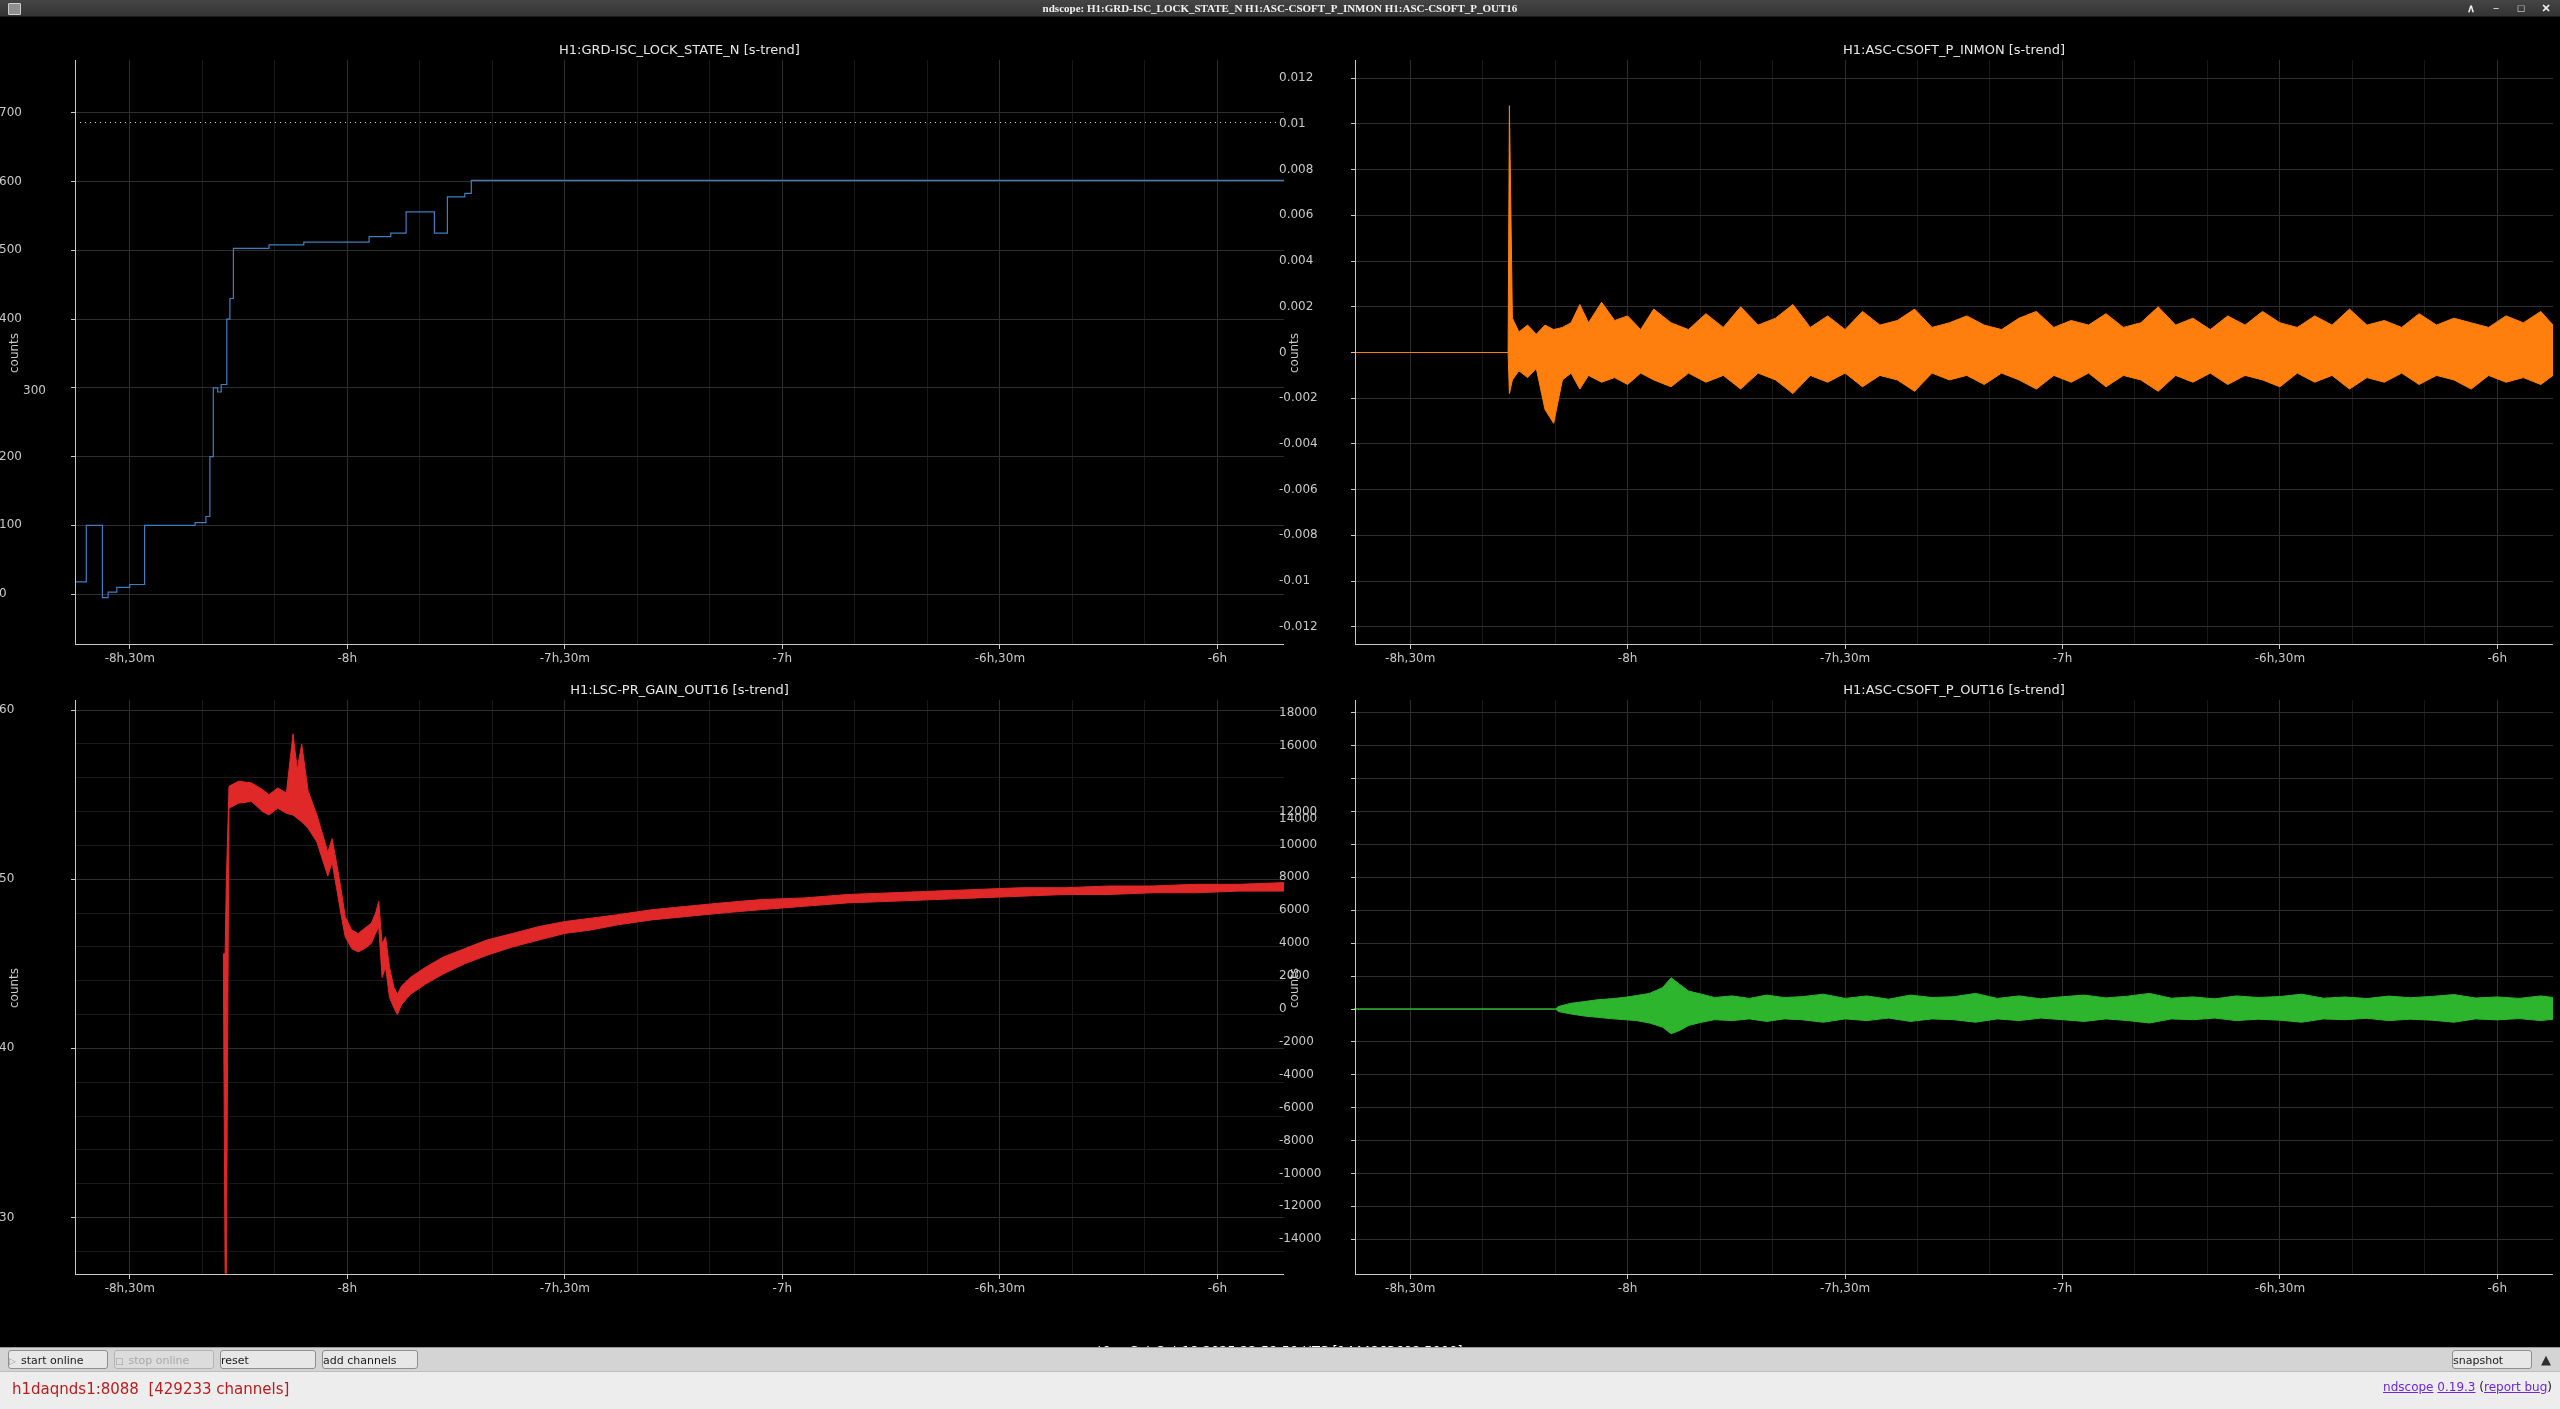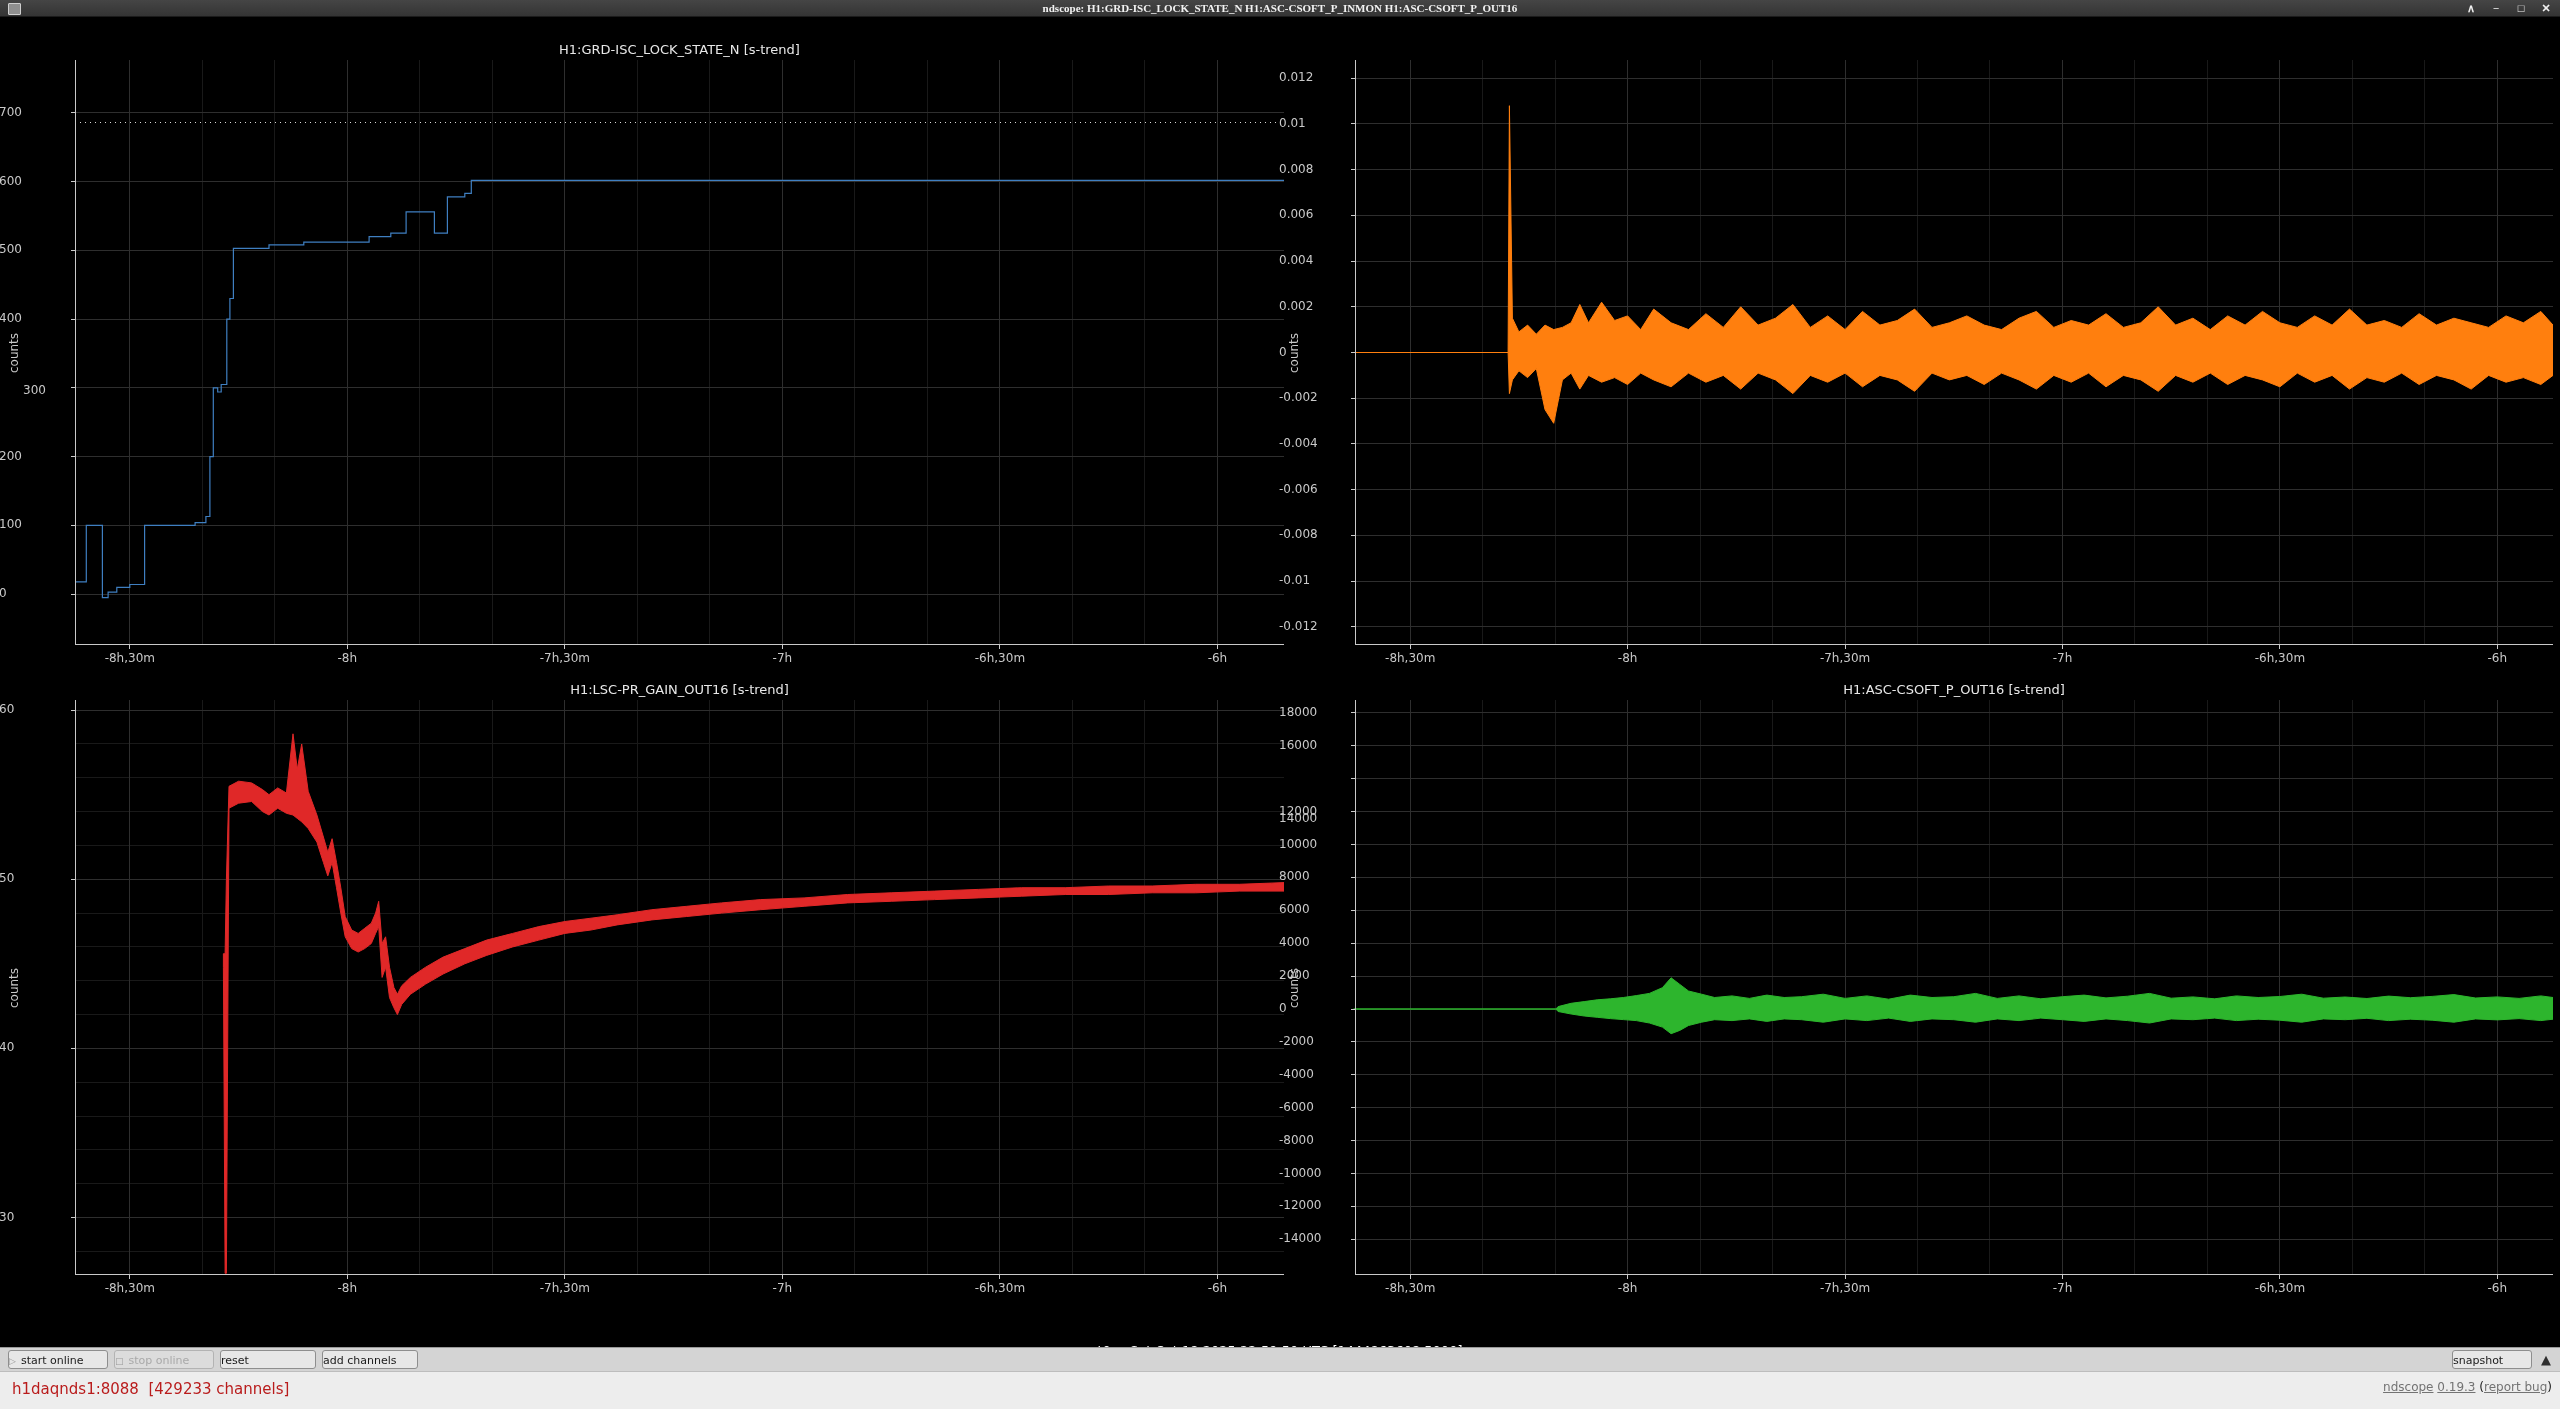--- a/index.html
+++ b/index.html
@@ -32,21 +32,21 @@
     border-radius:3px;font-size:11px;color:#1a1a1a;text-align:left;line-height:19px;
     font-family:"DejaVu Sans",sans-serif;padding:0;}
   .tb-btn .glyph{color:#9a9a9a;font-size:9px;margin-right:5px;}
   .tb-btn.disabled{background:#dcdcdc;border-color:#b3b3b3;color:#a9a9a9;}
   .panel-toggle{position:absolute;top:4px;color:#2e2e2e;font-size:13px;line-height:16px;}
   
   .statusbar{position:absolute;left:0;top:1371px;width:2560px;height:38px;background:#ededed;
     border-top:1px solid #bdbdbd;}
   .status-left{position:absolute;left:12px;top:8px;font-size:15px;color:#b91c1c;white-space:pre;}
   .status-right{position:absolute;right:8px;top:8px;font-size:12px;color:#1a1a1a;white-space:pre;}
-  .status-right a{color:#737373;text-decoration:underline;cursor:pointer;text-align:right;}
+  .status-right a{color:#6d28d9;text-decoration:underline;cursor:pointer;text-align:right;}
 </style>
 </head>
 <body>
 
 <div class="titlebar">
   <span class="win-icon"></span>
   <div class="titlebar-title">ndscope: H1:GRD-ISC_LOCK_STATE_N H1:ASC-CSOFT_P_INMON H1:ASC-CSOFT_P_OUT16</div>
   <div class="win-controls">
     <span class="win-btn">∧</span>
     <span class="win-btn">−</span>
@@ -118,20 +118,21 @@
     <div class="tick-label x-tick" style="left: 939.913px; top: 634px; width: 120px;">-6h,30m</div>
     <div class="tick-label x-tick" style="left: 1157.44px; top: 634px; width: 120px;">-6h</div>
     <div class="tick-label y-tick" style="left: -1px; top: 569.13px; width: 64px;">0</div>
     <div class="tick-label y-tick" style="left: -1px; top: 500.388px; width: 64px;">100</div>
     <div class="tick-label y-tick" style="left: -1px; top: 431.645px; width: 64px;">200</div>
     <div class="tick-label y-tick" style="left: -1px; top: 366px; width: 64px; padding-left: 24px;">300</div>
     <div class="tick-label y-tick" style="left: -1px; top: 294.16px; width: 64px;">400</div>
     <div class="tick-label y-tick" style="left: -1px; top: 225.417px; width: 64px;">500</div>
     <div class="tick-label y-tick" style="left: -1px; top: 156.675px; width: 64px;">600</div>
     <div class="tick-label y-tick" style="left: -1px; top: 87.9318px; width: 64px;">700</div>
+    <div class="plot-title" style="left: 1355px; top: 25px; width: 1198px;">H1:ASC-CSOFT_P_INMON [s-trend]</div>
     <div class="y-axis-label" style="left: 1294px; top: 335.5px; transform: translate(-50%, -50%) rotate(-90deg);">counts</div>
     <svg width="1206" height="593" viewBox="0 0 1206 593" style="position:absolute;left:1347px;top:43px;shape-rendering:crispEdges;">
       <g transform="translate(8,0)">
         <line x1="55.15148457350271" y1="0" x2="55.15148457350271" y2="585" stroke="#191919"></line>
         <line x1="127.62722323048993" y1="0" x2="127.62722323048993" y2="585" stroke="#191919"></line>
         <line x1="200.10296188747716" y1="0" x2="200.10296188747716" y2="585" stroke="#191919"></line>
         <line x1="272.57870054446437" y1="0" x2="272.57870054446437" y2="585" stroke="#191919"></line>
         <line x1="345.0544392014516" y1="0" x2="345.0544392014516" y2="585" stroke="#191919"></line>
         <line x1="417.53017785843883" y1="0" x2="417.53017785843883" y2="585" stroke="#191919"></line>
         <line x1="490.005916515426" y1="0" x2="490.005916515426" y2="585" stroke="#191919"></line>

